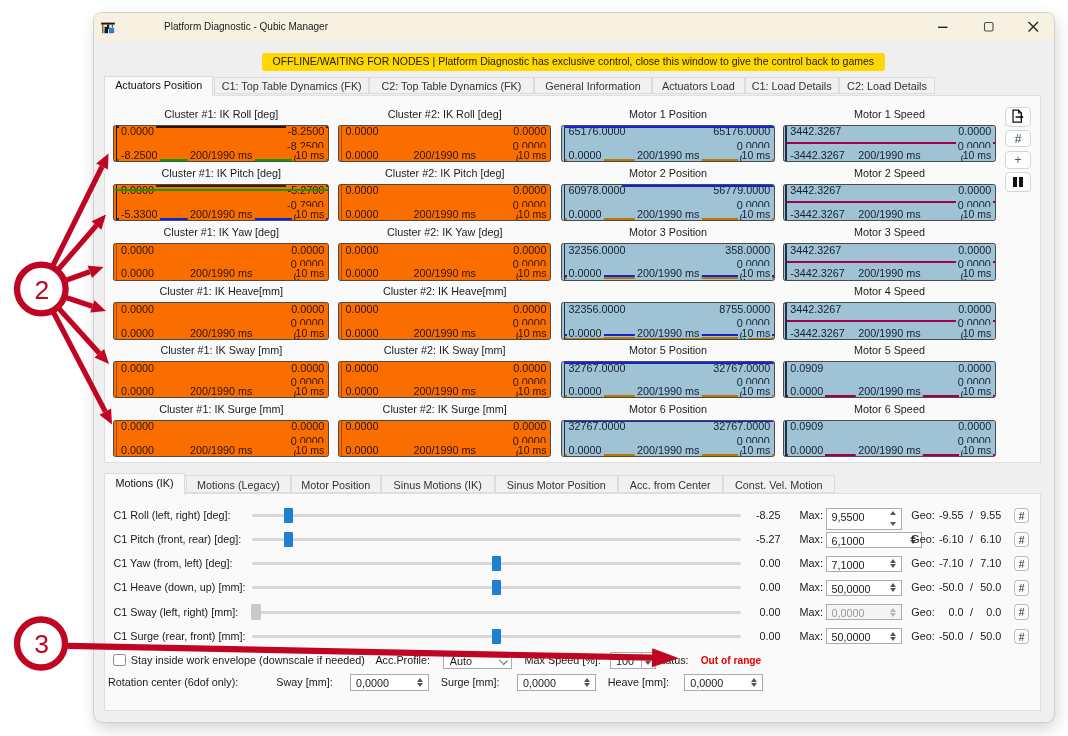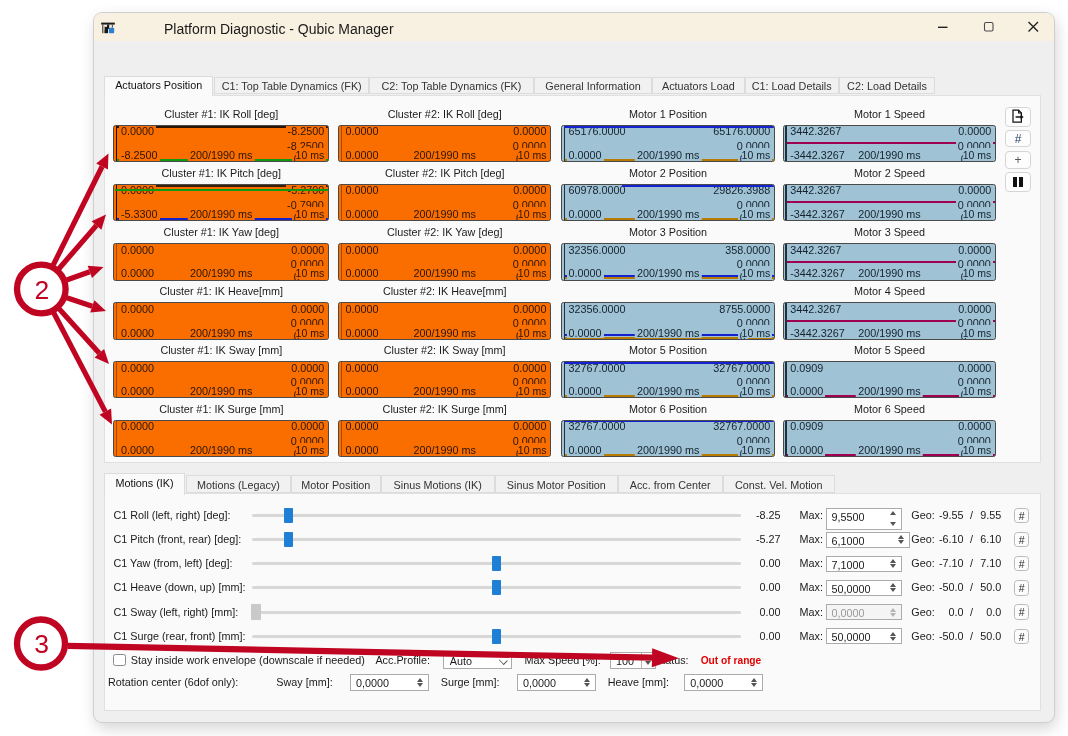--- a/index.html
+++ b/index.html
@@ -1,19 +1,19 @@
 <!DOCTYPE html>
 <html><head><meta charset="utf-8"><title>Platform Diagnostic</title>
 <style>
 * { margin:0; padding:0; box-sizing:border-box; }
 html,body { width:1068px; height:736px; background:#ffffff; font-family:"Liberation Sans", sans-serif; position:relative; overflow:hidden; }
 .win { position:absolute; left:94px; top:13px; width:960px; height:709px; background:#efefef;
        border-radius:8px; box-shadow:0 0 0 1px #cfcfcf, 2px 6px 16px rgba(0,0,0,0.18); overflow:hidden; }
 .titlebar { position:absolute; left:0; top:0; right:0; height:27.5px; background:#f8f1e2; }
-.title { position:absolute; left:26px; top:7.5px; font-size:14px; color:#1a1a1a;padding-left:44px; }
+.title { position:absolute; left:26px; top:7.5px; font-size:10px; color:#1a1a1a;padding-left:44px; }
 .appicon { position:absolute; left:6.5px; top:8.5px; width:14px; height:12px; }
 .wbtn { position:absolute; top:0; width:14px; height:27px; color:#222; }
 .panel { position:absolute; left:10px; width:937px; background:#fafafa; border:1px solid #e0e0e0; }
 .tab { position:absolute; font-size:10.8px; color:#333; text-align:center; background:#f1f1f1; border:1px solid #dcdcdc; z-index:1; white-space:nowrap; overflow:hidden; }
 .tab.active { background:#fafafa; border-bottom:none; z-index:2; color:#111; }
 .ghead { position:absolute; font-size:10.8px; color:#1c1c1c; text-align:center; line-height:13px; }
 .cell { position:absolute; border:1.3px solid #4a4a4a; border-radius:2.5px; overflow:hidden; }
 .cell .cl { position:absolute; font-size:10.8px; line-height:10.8px; padding:0 2px; white-space:nowrap; }
 .cell i.tr { position:absolute; display:block; }
 .gbtn { position:absolute; width:25.5px; background:#fdfdfd; border:1px solid #d5d5d5; border-radius:4px;
@@ -55,20 +55,21 @@
     <svg class="wbtn" style="left:842px;" viewBox="0 0 14 27">
         <rect x="2" y="13.6" width="9.5" height="1.4" fill="#222"></rect>
       </svg>
     <svg class="wbtn" style="left:888px;" viewBox="0 0 14 27">
         <rect x="2.5" y="9.5" width="8.5" height="8.5" rx="1.5" fill="none" stroke="#4a4a4a" stroke-width="1.1"></rect>
       </svg>
     <svg class="wbtn" style="left:932px;" viewBox="0 0 14 27">
         <path d="M2.5 9 L12 18.5 M12 9 L2.5 18.5" stroke="#222" stroke-width="1.4"></path>
       </svg>
   </div>
+  <div class="banner">OFFLINE/WAITING FOR NODES | Platform Diagnostic has exclusive control, close this window to give the control back to games</div>
   <div class="panel" style="top:81.5px;height:368.8px;"></div>
 <div class="tab active" style="left:10px;top:63px;width:109.4px;height:19.9px;line-height:17.3px;">Actuators Position</div>
 <div class="tab" style="left:120.4px;top:64.2px;width:154.6px;height:17.3px;line-height:17.3px;">C1: Top Table Dynamics (FK)</div>
 <div class="tab" style="left:275px;top:64.2px;width:164.8px;height:17.3px;line-height:17.3px;">C2: Top Table Dynamics (FK)</div>
 <div class="tab" style="left:439.8px;top:64.2px;width:118.3px;height:17.3px;line-height:17.3px;">General Information</div>
 <div class="tab" style="left:558.1px;top:64.2px;width:92.5px;height:17.3px;line-height:17.3px;">Actuators Load</div>
 <div class="tab" style="left:650.6px;top:64.2px;width:94.2px;height:17.3px;line-height:17.3px;">C1: Load Details</div>
 <div class="tab" style="left:744.8px;top:64.2px;width:96.4px;height:17.3px;line-height:17.3px;">C2: Load Details</div>
 <div class="ghead" style="left:19.4px;top:94.80000000000001px;width:215.8px;">Cluster #1: IK Roll [deg]</div>
 <div class="cell" style="left:19.4px;top:111.7px;width:215.8px;height:37.7px;background:#fa6e00;color:#2a1504;">
@@ -143,21 +144,21 @@
       <span class="cl" style="left:4.5px;bottom:0.4px;background:#fa6e00;z-index:1;">0.0000</span>
       <span class="cl" style="left:50%;transform:translateX(-50%);bottom:0.4px;background:#fa6e00;z-index:1;">200/1990 ms</span>
       <span class="cl" style="right:2px;bottom:0.4px;padding-left:0;padding-top:2.5px;font-size:10.5px;background:#fa6e00;z-index:2;">10 ms</span>
     </div>
 <div class="ghead" style="left:467px;top:153.79999999999998px;width:214.2px;">Motor 2 Position</div>
 <div class="cell" style="left:467px;top:170.7px;width:214.2px;height:37.7px;background:#9fc2d4;color:#15222e;">
       <i class="tr" style="left:1.7px;top:0;bottom:0;width:1.4px;background:#23303a;z-index:3;"></i>
       <i class="tr" style="left:60px;right:0px;top:0.2px;height:1.9px;background:#1522cf;z-index:2;"></i>
       <i class="tr" style="left:1.7px;right:0;bottom:0.2px;height:2px;background:#b87b00;z-index:0;"></i>
       <span class="cl" style="left:4.5px;top:0.8px;background:#9fc2d4;z-index:1;">60978.0000</span>
-      <span class="cl" style="right:2px;top:0.8px;background:#9fc2d4;z-index:1;">29826.3988</span>
+      <span class="cl" style="right:2px;top:0.8px;background:#9fc2d4;z-index:1;">56779.0000</span>
       <span class="cl" style="right:2.5px;top:15.3px;background:#9fc2d4;z-index:1;">0.0000</span>
       <span class="cl" style="right:26.5px;top:28px;background:none;z-index:1;background:#9fc2d4;z-index:1;">0</span>
       <span class="cl" style="left:4.5px;bottom:0.4px;background:#9fc2d4;z-index:1;">0.0000</span>
       <span class="cl" style="left:50%;transform:translateX(-50%);bottom:0.4px;background:#9fc2d4;z-index:1;">200/1990 ms</span>
       <span class="cl" style="right:2px;bottom:0.4px;padding-left:0;padding-top:2.5px;font-size:10.5px;background:#9fc2d4;z-index:2;">10 ms</span>
     </div>
 <div class="ghead" style="left:688.7px;top:153.79999999999998px;width:213.6px;">Motor 2 Speed</div>
 <div class="cell" style="left:688.7px;top:170.7px;width:213.6px;height:37.7px;background:#9fc2d4;color:#15222e;">
       <i class="tr" style="left:1.7px;top:0;bottom:0;width:1.4px;background:#23303a;z-index:3;"></i>
       <i class="tr" style="left:1.7px;right:0;top:16.8px;height:1.9px;background:#a00050;z-index:0;"></i>
@@ -396,21 +397,21 @@
 <div class="slabel" style="left:817.3px;top:496.0px;">Geo:</div>
 <div class="sval" style="left:834.5px;width:35px;top:496.0px;">-9.55</div>
 <div class="slabel" style="left:876px;top:496.0px;">/</div>
 <div class="sval" style="left:876.2px;width:31px;top:496.0px;">9.55</div>
 <div class="hashbtn" style="left:920.3px;top:494.8px;">#</div>
 <div class="slabel" style="left:19.4px;top:520.1px;">C1 Pitch (front, rear) [deg]:</div>
 <div class="strack" style="left:157.6px;top:525.1px;width:489.4px;"></div>
 <div class="shandle" style="left:189.79999999999998px;top:519.0px;background:#1f7fd4;"></div>
 <div class="sval" style="left:646.6px;width:40px;top:520.1px;">-5.27</div>
 <div class="slabel" style="left:705.5px;top:520.1px;">Max:</div>
-<div class="spin" style="left:731.6px;top:518.6px;width:84px;height:16px;">
+<div class="spin" style="left:731.6px;top:518.6px;width:96px;height:16px;">
       <span class="spintxt">6,1000</span>
       <span class="sarrows">
         <i class="up"></i>
         <i class="dn"></i>
       </span>
     </div>
 <div class="slabel" style="left:817.3px;top:520.1px;">Geo:</div>
 <div class="sval" style="left:834.5px;width:35px;top:520.1px;">-6.10</div>
 <div class="slabel" style="left:876px;top:520.1px;">/</div>
 <div class="sval" style="left:876.2px;width:31px;top:520.1px;">6.10</div>

